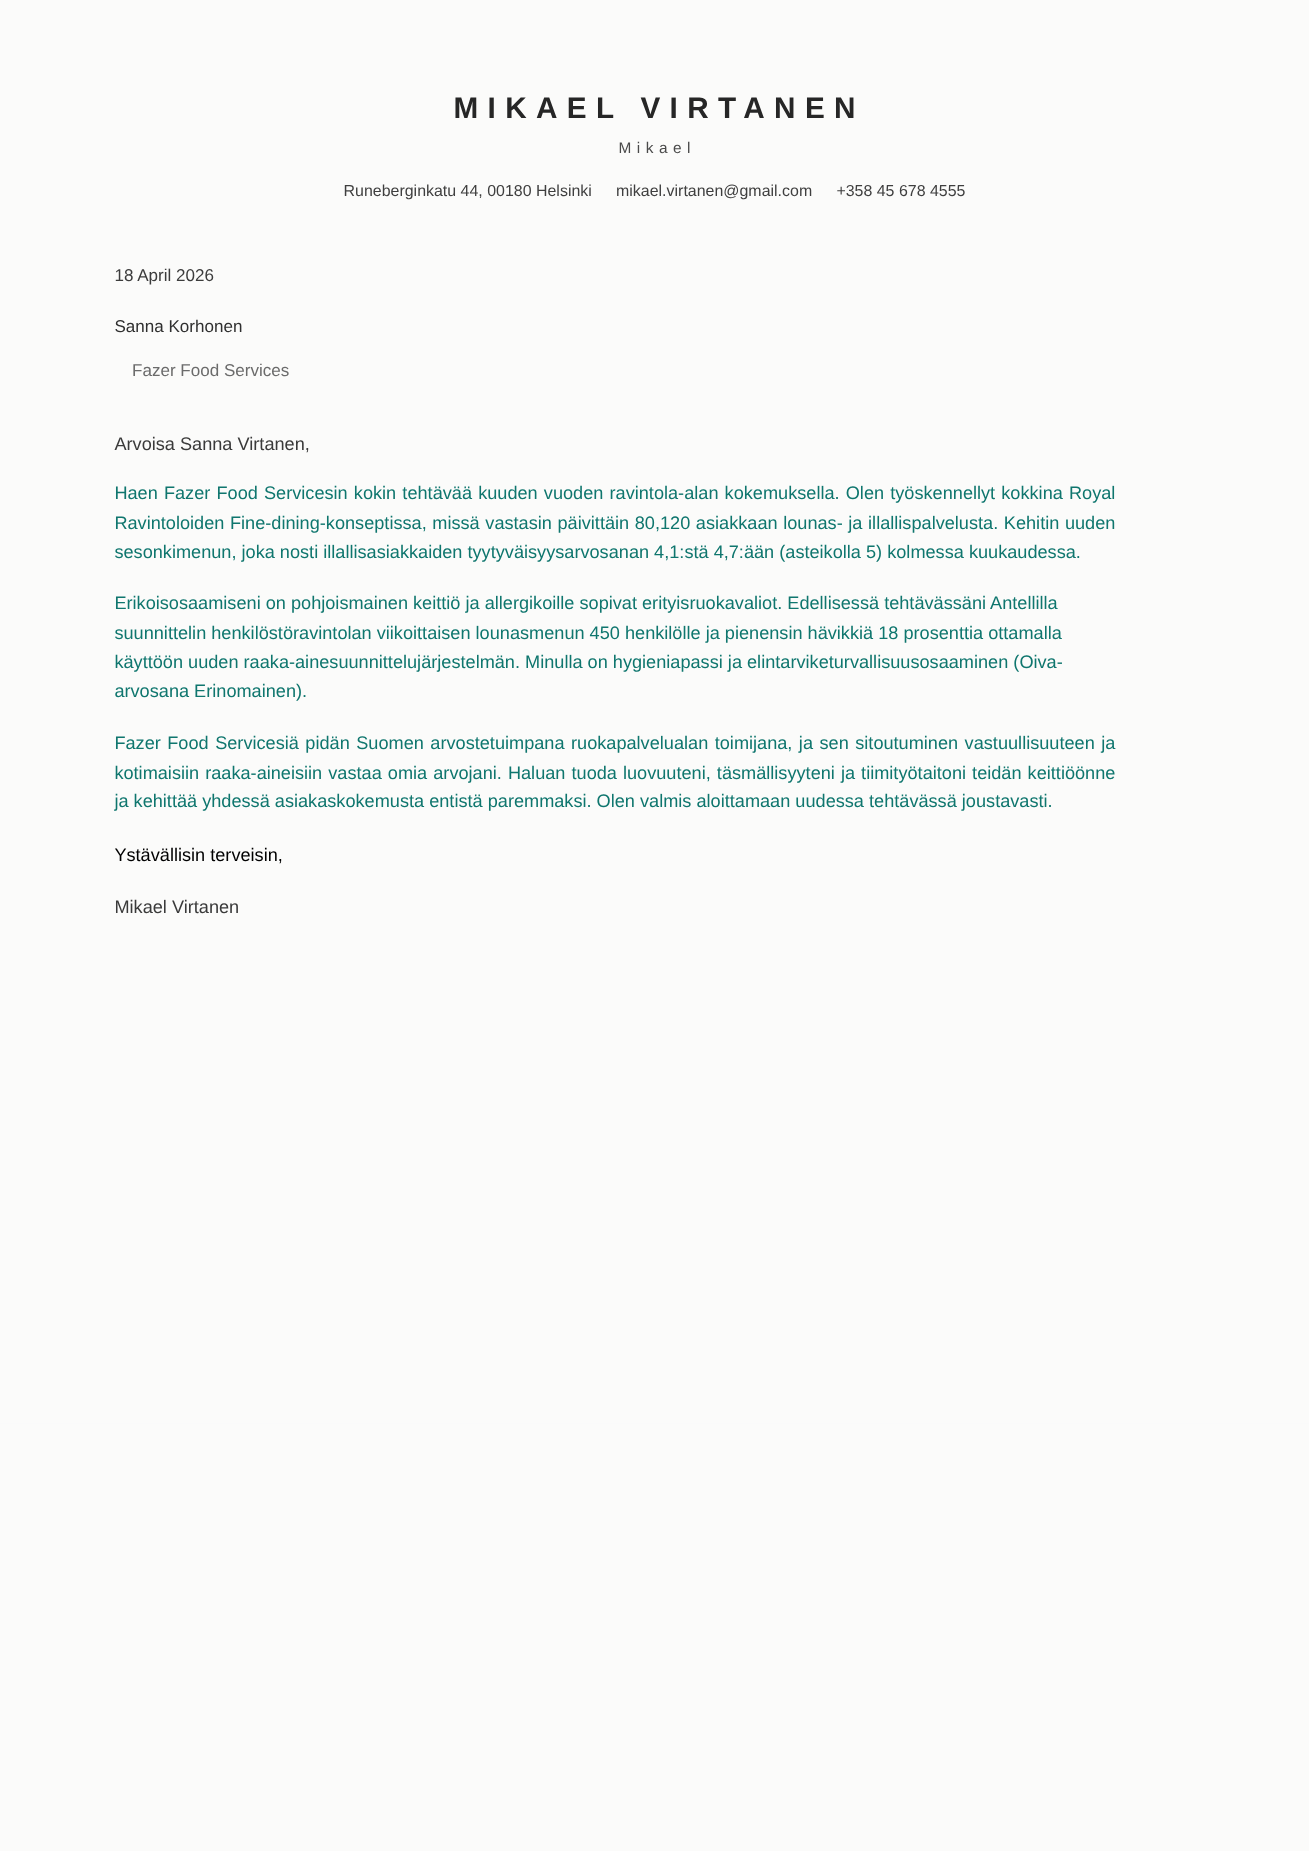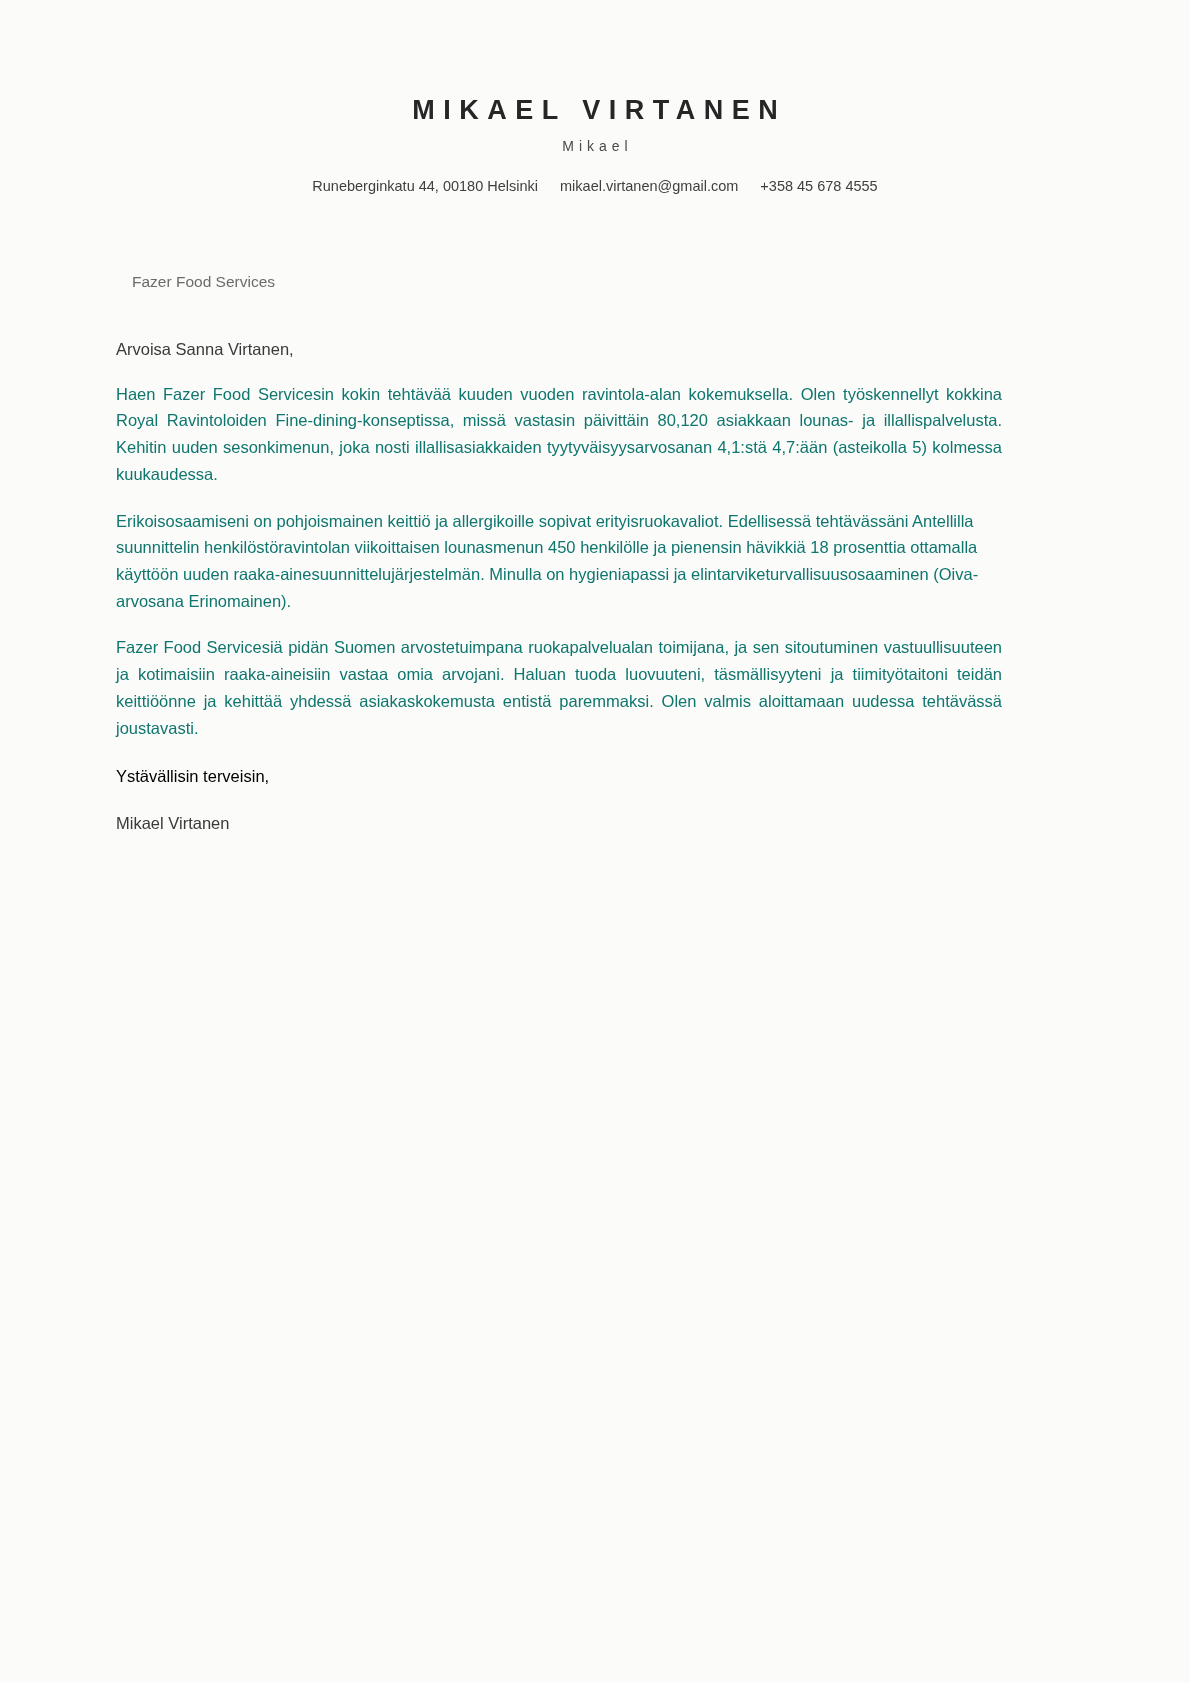--- a/index.html
+++ b/index.html
@@ -14,21 +14,21 @@
     background: #fbfbfa;
     font-family: "Liberation Sans", sans-serif;
     color: #3c3c3c;
     -webkit-font-smoothing: antialiased;
   }
   .page {
     position: relative;
     width: 1190px;
     height: 1294px;
     box-sizing: border-box;
-    padding: 12px;
+    padding: 0;
     background: #fbfbfa;
   }
 
   
   .letter-header {
     padding-top: 82px;
     text-align: center;
   }
   .candidate-name {
     font-size: 27px;
@@ -127,22 +127,24 @@
       <span class="contact-item">Runeberginkatu 44, 00180 Helsinki</span>
       <span class="contact-sep"></span>
       <span class="contact-item">mikael.virtanen@gmail.com</span>
       <span class="contact-sep"></span>
       <span class="contact-item">+358 45 678 4555</span>
     </div>
   </header>
 
   <main class="letter-body">
 
+    <div class="meta-date">18 April 2026</div>
 
     <div class="recipient-block">
+      <div class="recipient-name">Sanna Korhonen</div>
       <div class="recipient-company">Fazer Food Services</div>
     </div>
 
     <div class="salutation">Arvoisa Sanna Virtanen,</div>
 
     <p class="para">Haen Fazer Food Servicesin kokin tehtävää kuuden vuoden ravintola-alan kokemuksella. Olen työskennellyt kokkina Royal Ravintoloiden Fine-dining-konseptissa, missä vastasin päivittäin 80,120 asiakkaan lounas- ja illallispalvelusta. Kehitin uuden sesonkimenun, joka nosti illallisasiakkaiden tyytyväisyysarvosanan 4,1:stä 4,7:ään (asteikolla 5) kolmessa kuukaudessa.</p>
 
     <p class="para left">Erikoisosaamiseni on pohjoismainen keittiö ja allergikoille sopivat erityisruokavaliot. Edellisessä tehtävässäni Antellilla suunnittelin henkilöstöravintolan viikoittaisen lounasmenun 450 henkilölle ja pienensin hävikkiä 18 prosenttia ottamalla käyttöön uuden raaka-ainesuunnittelujärjestelmän. Minulla on hygieniapassi ja elintarviketurvallisuusosaaminen (Oiva-arvosana Erinomainen).</p>
 
     <p class="para">Fazer Food Servicesiä pidän Suomen arvostetuimpana ruokapalvelualan toimijana, ja sen sitoutuminen vastuullisuuteen ja kotimaisiin raaka-aineisiin vastaa omia arvojani. Haluan tuoda luovuuteni, täsmällisyyteni ja tiimityötaitoni teidän keittiöönne ja kehittää yhdessä asiakaskokemusta entistä paremmaksi. Olen valmis aloittamaan uudessa tehtävässä joustavasti.</p>

